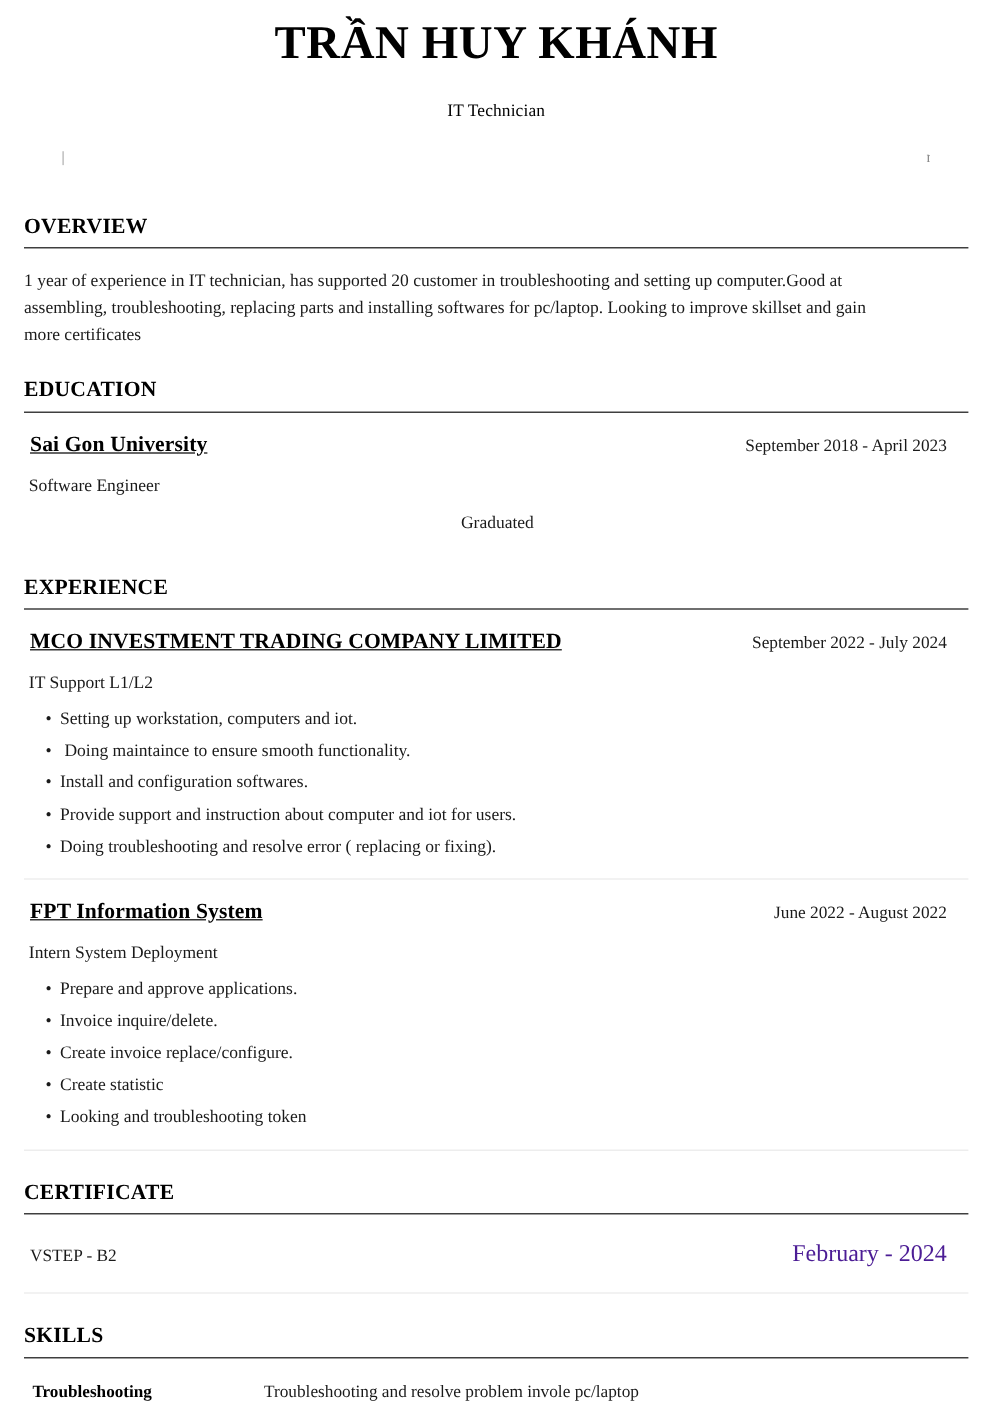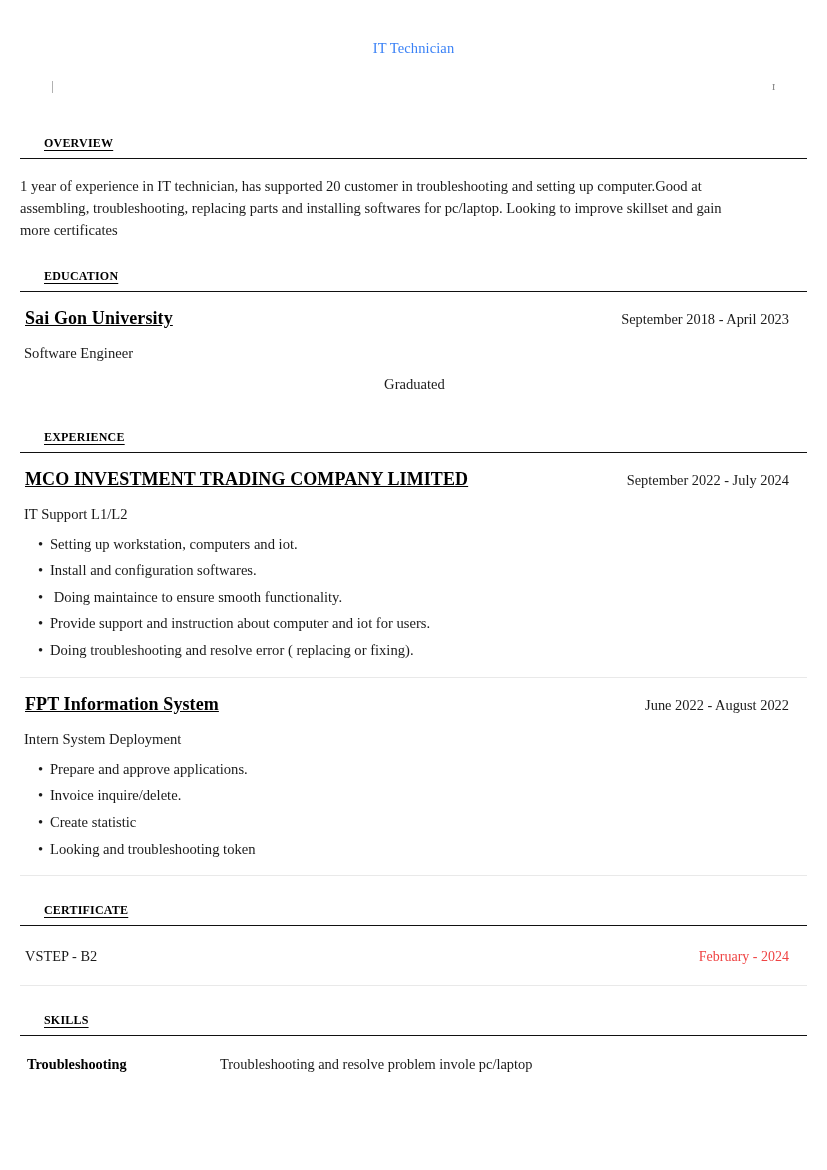--- a/index.html
+++ b/index.html
@@ -33,21 +33,21 @@
     font-weight: 700;
     font-size: 39px;
     letter-spacing: 0.5px;
     line-height: 1.15;
     color: #000000;
     margin: 0;
     padding: 0 20px;
   }
   .hdr-title {
     font-size: 14.5px;
-    color: #3b82f6;
+    color: #000000;
     margin-top: 26px;
     letter-spacing: 0.1px;
   }
   .hdr-contact {
     height: 30px;
     margin-top: 22px;
     position: relative;
   }
   .contact-left, .contact-right {
     position: absolute;
@@ -64,28 +64,26 @@
   
   .section {
     padding: 0 20px;
   }
   .sec-head {
     margin-top: 24px;
   }
   .sec-title {
     display: inline-block;
     font-weight: 700;
-    font-size: 12px;
+    font-size: 18px;
     letter-spacing: 0.2px;
     color: #000000;
-    text-decoration: underline;
     text-underline-offset: 3px;
     text-decoration-thickness: 1.2px;
     line-height: 1.2;
-    margin-left: 24px;
   }
   .sec-rule {
     border-top: 1.6px solid #111111;
     margin-top: 7px;
   }
   .rule-light {
     border-top: 1px solid #e9e9e9;
   }
 
   
@@ -151,21 +149,21 @@
   }
 
   
   .cert-row {
     display: flex;
     align-items: baseline;
     justify-content: space-between;
     padding: 22px 18px 20px 5px;
   }
   .cert-name { font-size: 14.4px; color: #1a1a1a; }
-  .cert-date { font-size: 14px; color: #ef4444; white-space: nowrap; }
+  .cert-date { font-size: 20px; color: #4c1d95; white-space: nowrap; }
 
   
   .skill-row {
     display: flex;
     align-items: baseline;
     padding: 20px 0 18px 0;
   }
   .skill-name {
     font-weight: 700;
     font-size: 14.3px;
@@ -179,20 +177,21 @@
     font-size: 14.4px;
     color: #1a1a1a;
   }
 </style>
 </head>
 <body>
 
 <div class="page">
 
   <div class="hdr">
+    <h1 class="hdr-name">TRẦN HUY KHÁNH</h1>
     <div class="hdr-title">IT Technician</div>
     <div class="hdr-contact">
       <span class="contact-left">|</span>
       <span class="contact-right">r</span>
     </div>
   </div>
 
   <div class="section">
     <div class="sec-head">
       <span class="sec-title">OVERVIEW</span>
@@ -224,38 +223,39 @@
     <div class="sec-rule"></div>
 
     <div class="entry">
       <div class="entry-top">
         <span class="entry-org">MCO INVESTMENT TRADING COMPANY LIMITED</span>
         <span class="entry-dates">September 2022  -  July 2024</span>
       </div>
       <div class="entry-sub">IT Support L1/L2</div>
       <ul class="bullets">
         <li><span class="bullet-dot">•</span><span>Setting up workstation, computers and iot.</span></li>
+        <li><span class="bullet-dot">•</span><span> Doing maintaince to ensure smooth functionality.</span></li>
         <li><span class="bullet-dot">•</span><span>Install and configuration softwares.</span></li>
-        <li><span class="bullet-dot">•</span><span> Doing maintaince to ensure smooth functionality.</span></li>
         <li><span class="bullet-dot">•</span><span>Provide support and instruction about computer and iot for users.</span></li>
         <li><span class="bullet-dot">•</span><span>Doing troubleshooting and resolve error ( replacing or fixing).</span></li>
       </ul>
     </div>
 
     <div class="rule-light"></div>
 
     <div class="entry">
       <div class="entry-top">
         <span class="entry-org">FPT Information System</span>
         <span class="entry-dates">June 2022  -  August 2022</span>
       </div>
       <div class="entry-sub">Intern System Deployment</div>
       <ul class="bullets">
         <li><span class="bullet-dot">•</span><span>Prepare and approve applications.</span></li>
         <li><span class="bullet-dot">•</span><span>Invoice inquire/delete.</span></li>
+        <li><span class="bullet-dot">•</span><span>Create invoice replace/configure.</span></li>
         <li><span class="bullet-dot">•</span><span>Create statistic</span></li>
         <li><span class="bullet-dot">•</span><span>Looking and troubleshooting token</span></li>
       </ul>
     </div>
 
     <div class="rule-light"></div>
   </div>
 
   <div class="section">
     <div class="sec-head">

